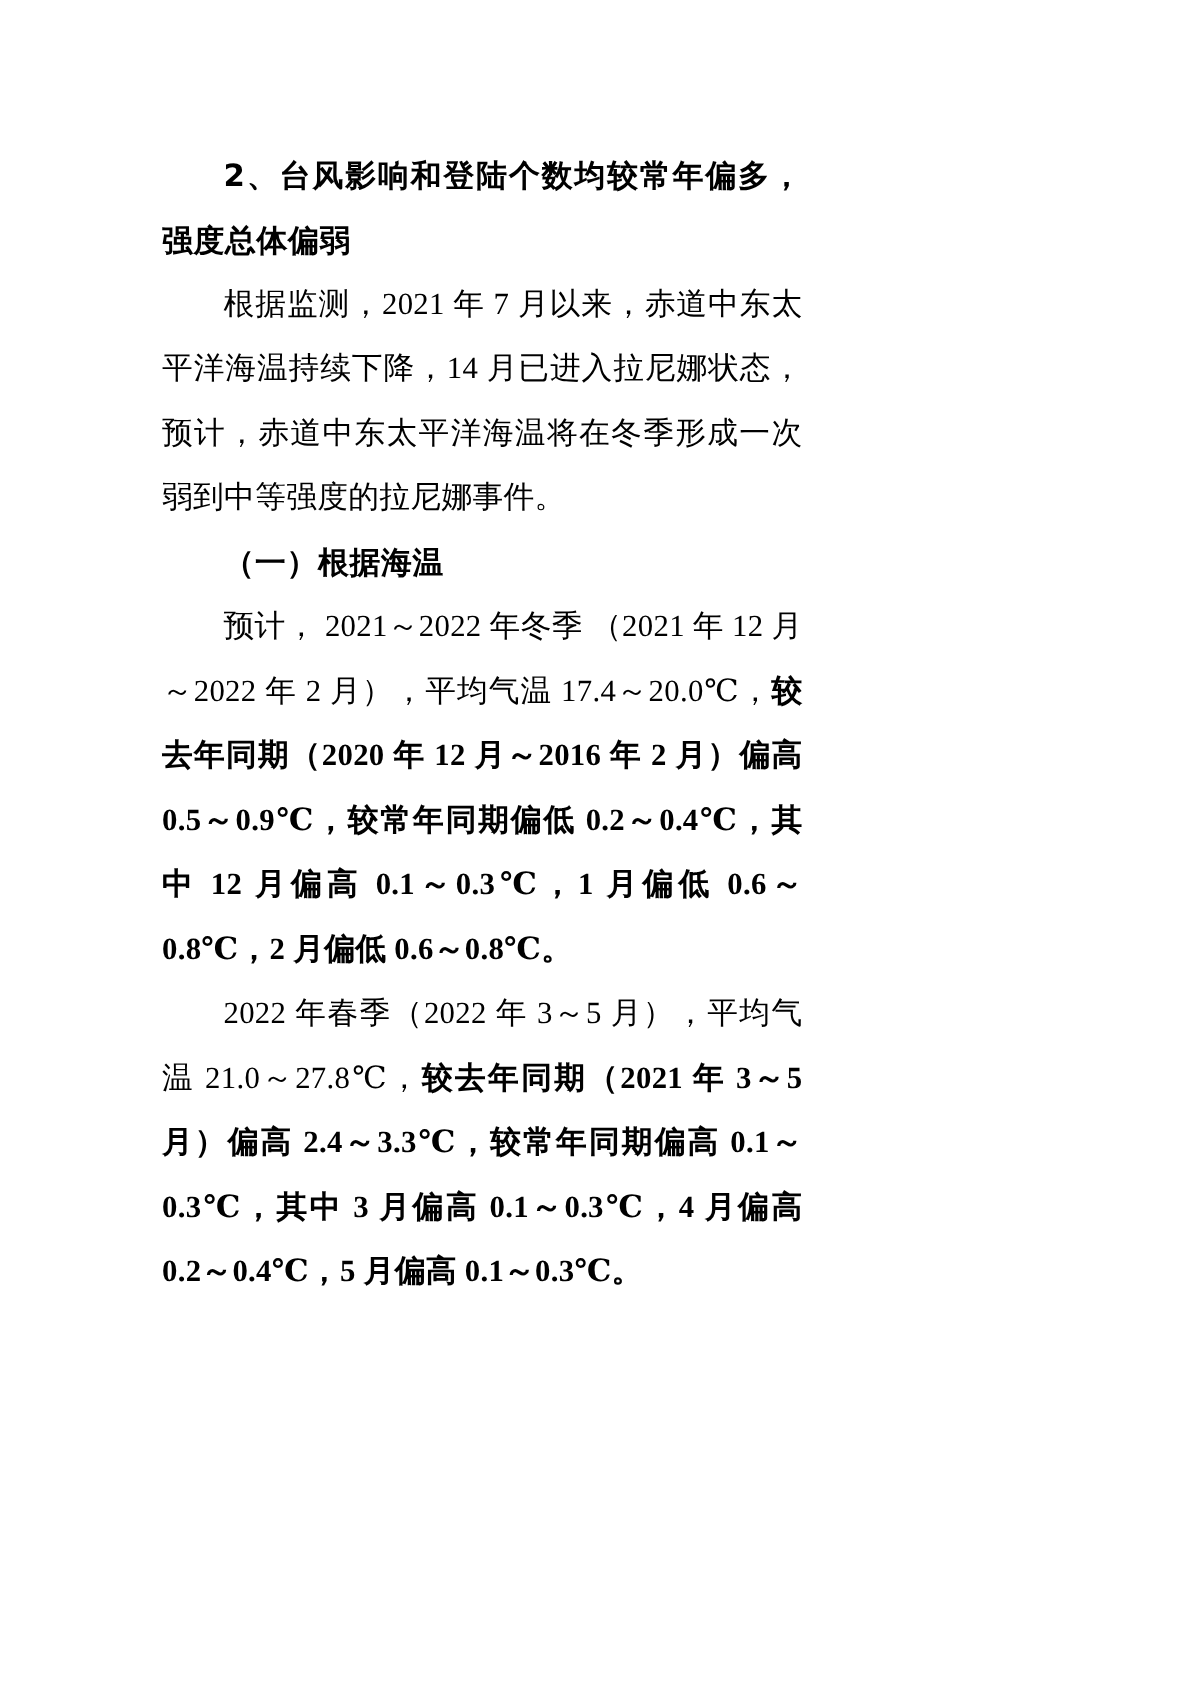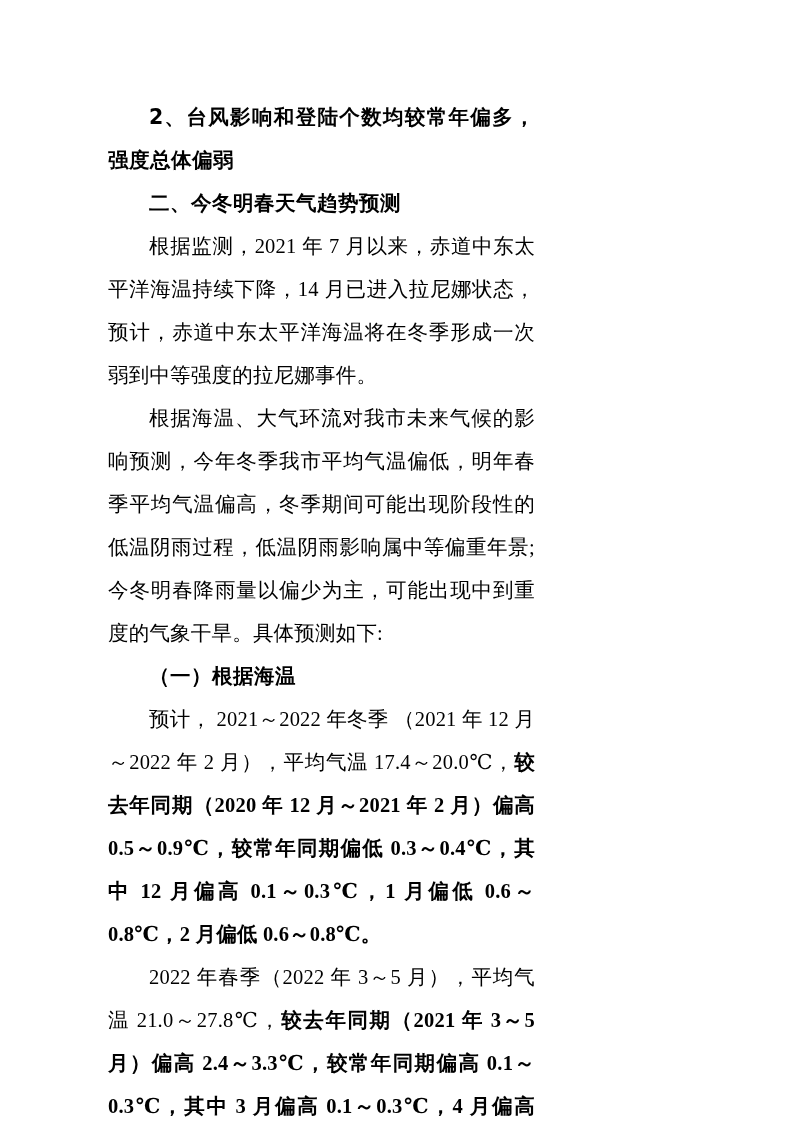--- a/index.html
+++ b/index.html
@@ -52,30 +52,28 @@
 </style>
 </head>
 <body>
 
 <div class="page">
   <div class="doc-body">
 
     <p class="heading">2、台风影响和登陆个数均较常年偏多，强度总体偏弱</p>
 
 
-    <p class="subheading">二、今冬明春天气趋势预测</p>
 
     <p class="indent">根据监测，2021 年 7 月以来，赤道中东太平洋海温持续下降，14 月已进入拉尼娜状态，预计，赤道中东太平洋海温将在冬季形成一次弱到中等强度的拉尼娜事件。</p>
 
-    <p class="indent">根据海温、大气环流对我市未来气候的影响预测，今年冬季我市平均气温偏低，明年春季平均气温偏高，冬季期间可能出现阶段性的低温阴雨过程，低温阴雨影响属中等偏重年景;今冬明春降雨量以偏少为主，可能出现中到重度的气象干旱。具体预测如下:</p>
 
     <p class="subheading">（一）根据海温</p>
 
     <p class="indent">
-      <span>预计， 2021～2022 年冬季 （2021 年 12 月～2022 年 2 月），平均气温 17.4～20.0℃，</span><span class="bold-run">较去年同期（2020 年 12 月～2021 年 2 月）偏高 0.5～0.9℃，较常年同期偏低 0.3～0.4℃，其中 12 月偏高 0.1～0.3℃，1 月偏低 0.6～0.8℃，2 月偏低 0.6～0.8℃。</span>
+      <span>预计， 2021～2022 年冬季 （2021 年 12 月～2022 年 2 月），平均气温 17.4～20.0℃，</span><span class="bold-run">较去年同期（2020 年 12 月～2016 年 2 月）偏高 0.5～0.9℃，较常年同期偏低 0.2～0.4℃，其中 12 月偏高 0.1～0.3℃，1 月偏低 0.6～0.8℃，2 月偏低 0.6～0.8℃。</span>
     </p>
 
     <p class="indent">
       <span>2022 年春季（2022 年 3～5 月），平均气温 21.0～27.8℃，</span><span class="bold-run">较去年同期（2021 年 3～5 月）偏高 2.4～3.3℃，较常年同期偏高 0.1～0.3℃，其中 3 月偏高 0.1～0.3℃，4 月偏高 0.2～0.4℃，5 月偏高 0.1～0.3℃。</span>
     </p>
 
   </div>
 </div>
 
 </body></html>

